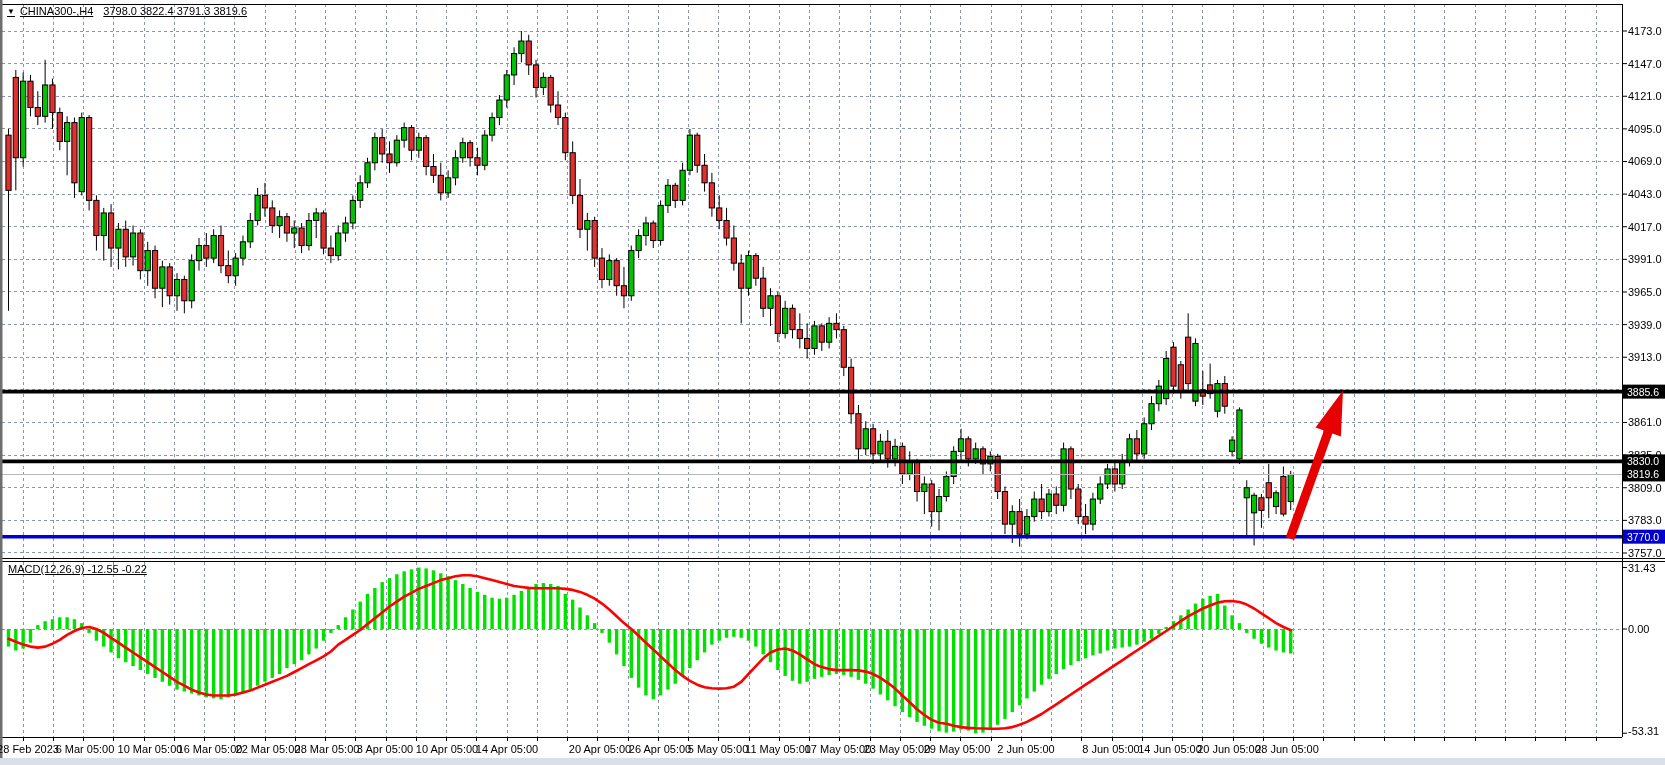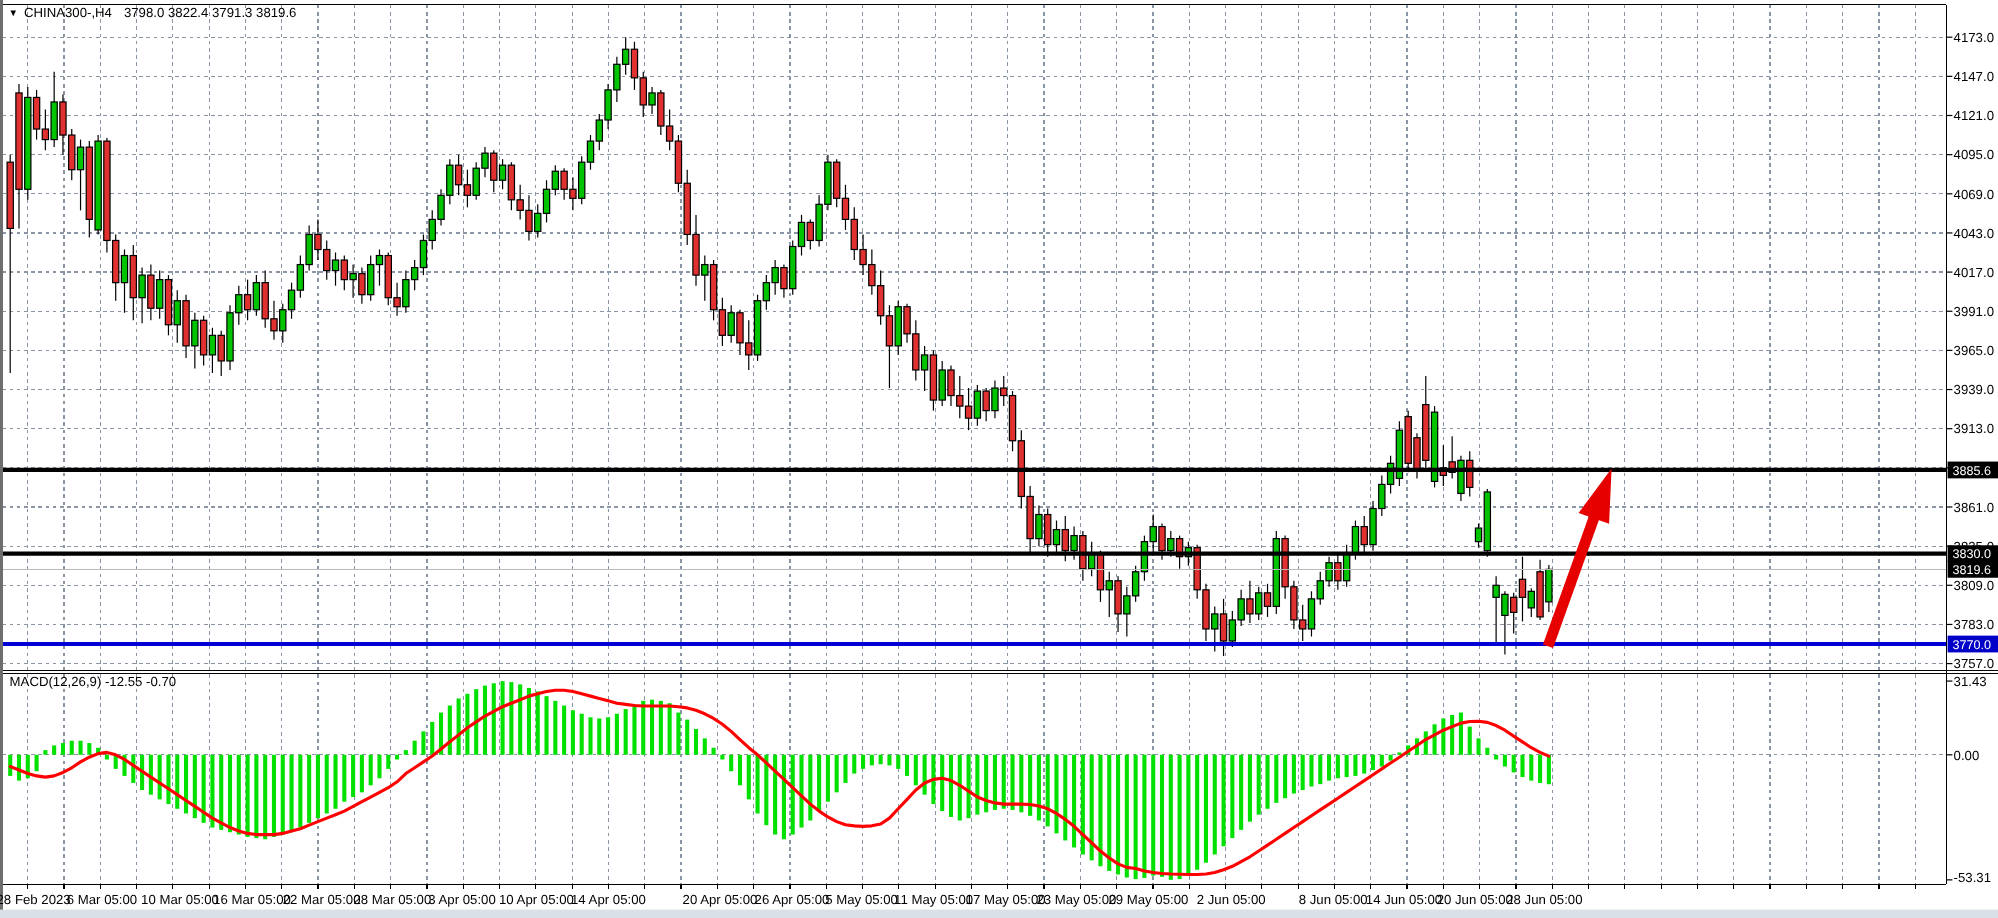--- a/index.html
+++ b/index.html
@@ -1,18 +1,18 @@
 <!DOCTYPE html>
 <html><head>
 <meta charset="utf-8">
 <style>
   html,body{margin:0;padding:0;background:#fff;font-family:"Liberation Sans",sans-serif;}
   #stage{position:relative;width:1665px;height:765px;background:#fff;overflow:hidden;}
   #chart-svg{position:absolute;left:0;top:0;}
-  .overlay{position:absolute;color:#000;font-size:11px;white-space:nowrap;}
+  .overlay{position:absolute;color:#000;font-size:11px;white-space:nowrap;text-decoration:underline;}
   #title-bar{left:7px;top:5px;}
   #title-bar .dd{font-size:8px;margin-right:5px;vertical-align:1px;cursor:pointer;}
   #title-bar .sym{margin-right:10px;}
   #macd-label{left:8px;top:563px;}
   text{font-family:"Liberation Sans",sans-serif;}
 </style>
 </head>
 <body>
 
 <div id="stage">
@@ -772,14 +772,14 @@
         <text x="1026" y="753" text-anchor="middle">2 Jun 05:00</text>
         <text x="1111" y="753" text-anchor="middle">8 Jun 05:00</text>
         <text x="1170" y="753" text-anchor="middle">14 Jun 05:00</text>
         <text x="1229" y="753" text-anchor="middle">20 Jun 05:00</text>
         <text x="1287" y="753" text-anchor="middle">28 Jun 05:00</text>
       </g>
     </svg>
   <div class="overlay" id="title-bar">
     <span class="dd">▼</span><span class="sym">CHINA300-,H4</span><span>3798.0 3822.4 3791.3 3819.6</span>
   </div>
-  <div class="overlay" id="macd-label">MACD(12,26,9) -12.55 -0.70</div>
+  <div class="overlay" id="macd-label">MACD(12,26,9) -12.55 -0.22</div>
 </div>
 
 </body></html>

